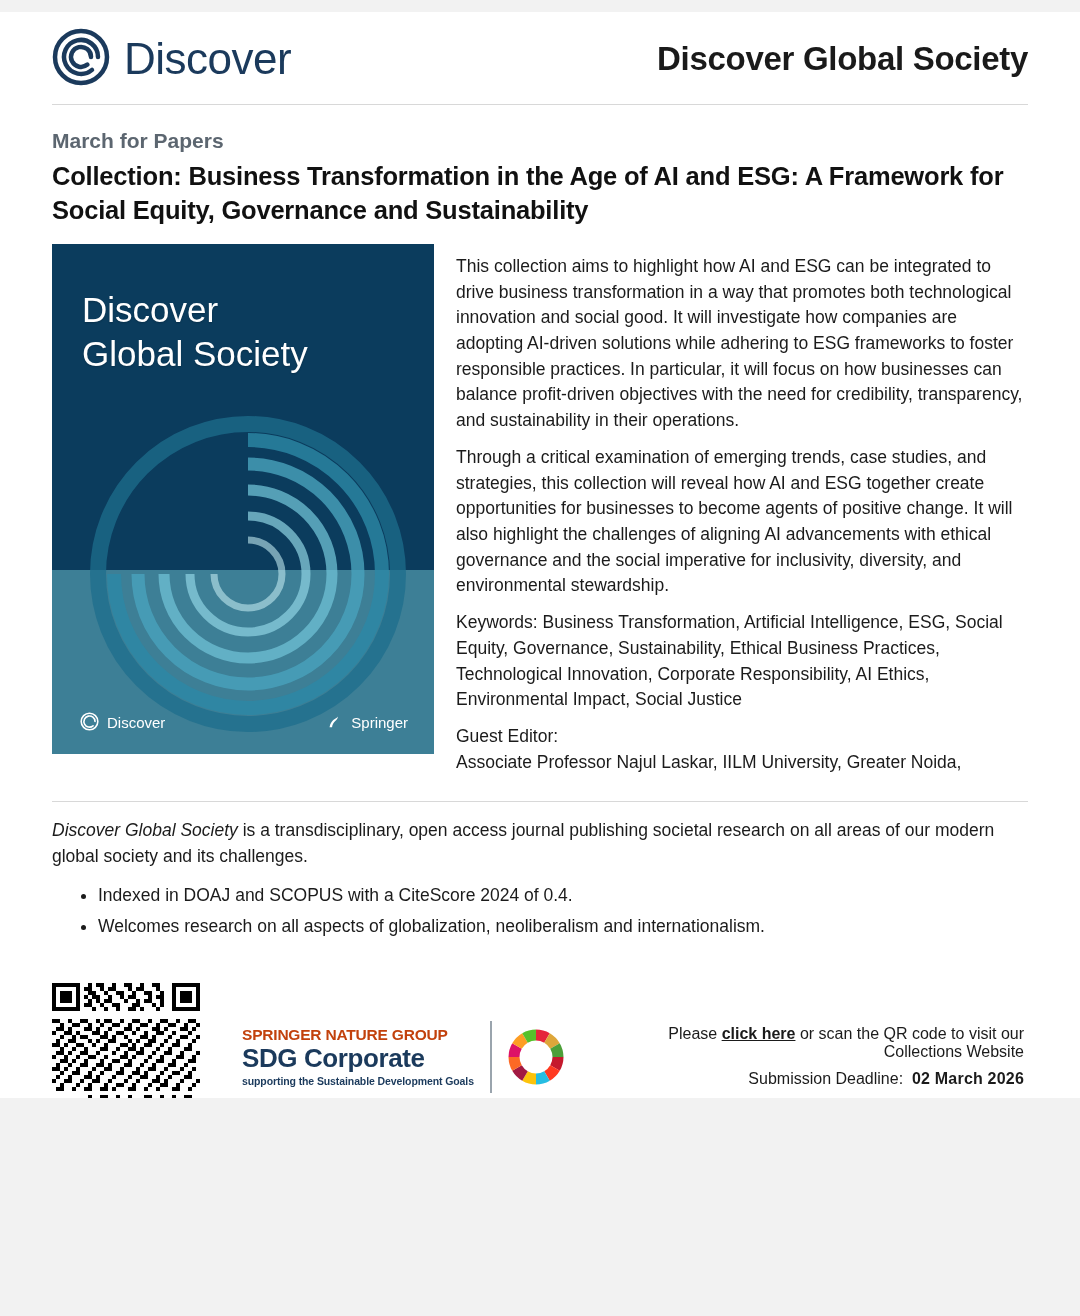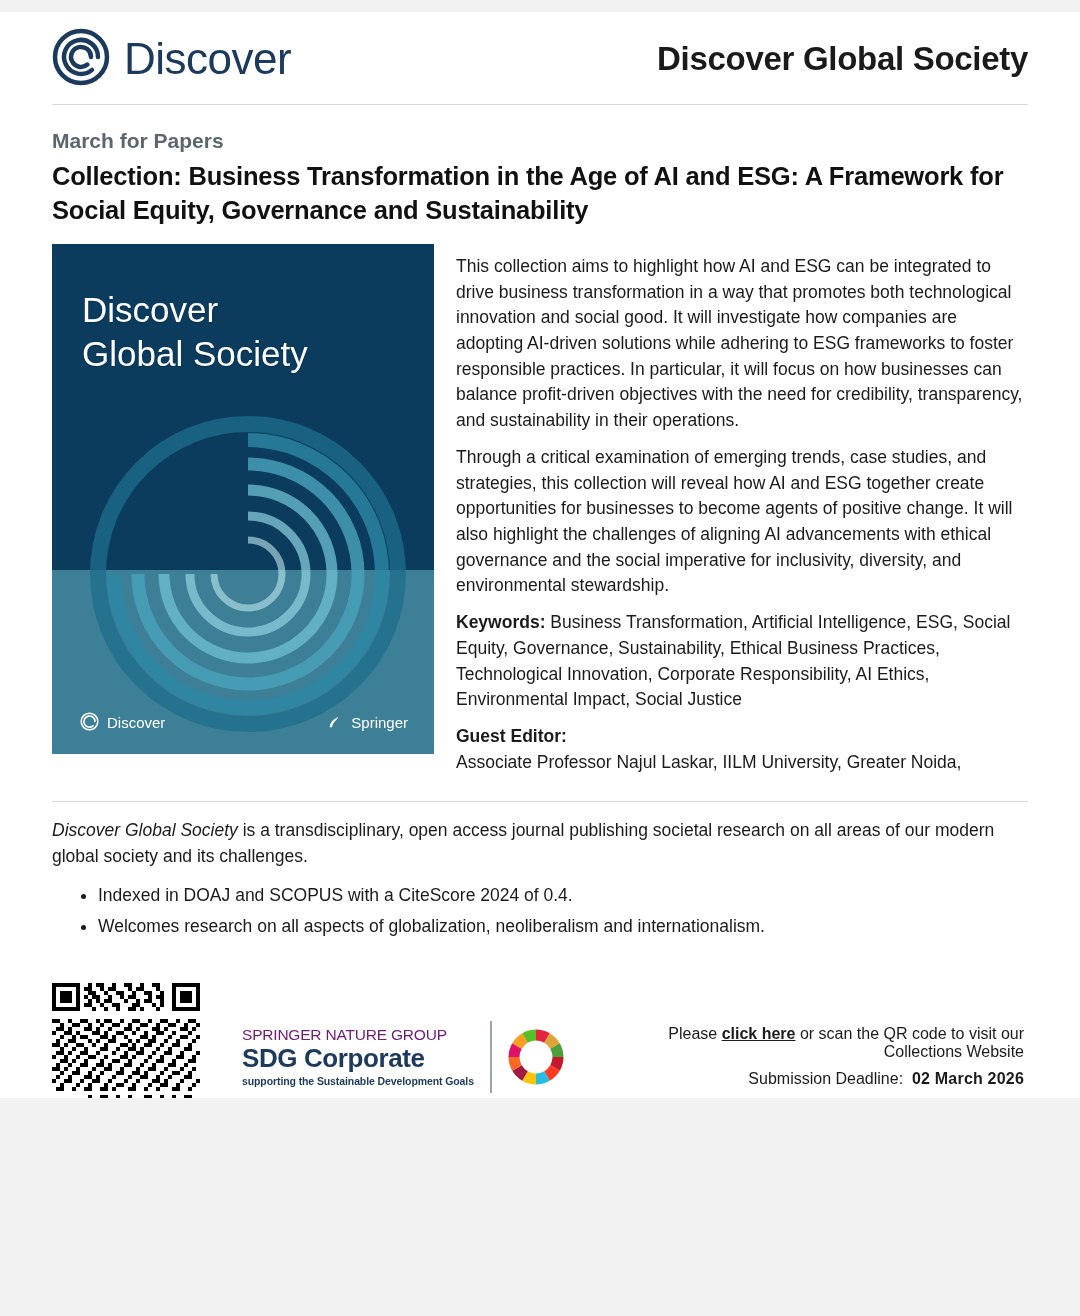--- a/index.html
+++ b/index.html
@@ -117,21 +117,21 @@
   .cover-foot .fl, .cover-foot .fr { display: flex; align-items: center; gap: 8px; }
 
   .rtext {
     flex: 1 1 auto;
     font-size: 17.5px;
     line-height: 1.47;
     color: #1b1b1b;
   }
   .rtext p { margin: 0 0 11px 0; }
   .rtext .lead { margin-top: 10px; }
-  .kw-label, .ge-label { font-weight: 700; }
+  .kw-label, .ge-label { font-weight: 400; }
   .ge-label { display: block; margin-top: 2px; }
 
   .overflow-lines {
     font-size: 17.5px;
     line-height: 1.62;
     color: #1b1b1b;
     margin-top: 2px;
   }
   .overflow-lines div { margin-bottom: 2px; }
 
@@ -162,21 +162,21 @@
   .qr { width: 148px; height: 148px; flex: 0 0 148px; }
   .sdg {
     flex: 0 0 auto;
     display: flex;
     align-items: center;
     gap: 16px;
     padding-left: 14px;
   }
   .sdg-text { line-height: 1; }
   .sdg-l1 {
-    font-size: 15.5px; font-weight: 400; color: #701a75;
+    font-size: 15.5px; font-weight: 700; color: #c2410c;
     letter-spacing: -0.2px;
   }
   .sdg-l2 {
     font-size: 26px; font-weight: 700; color: #1b3a5c;
     letter-spacing: -0.4px; margin-top: 3px;
   }
   .sdg-l3 {
     font-size: 10.5px; font-weight: 700; color: #1b3a5c;
     margin-top: 5px; letter-spacing: -0.1px;
   }

